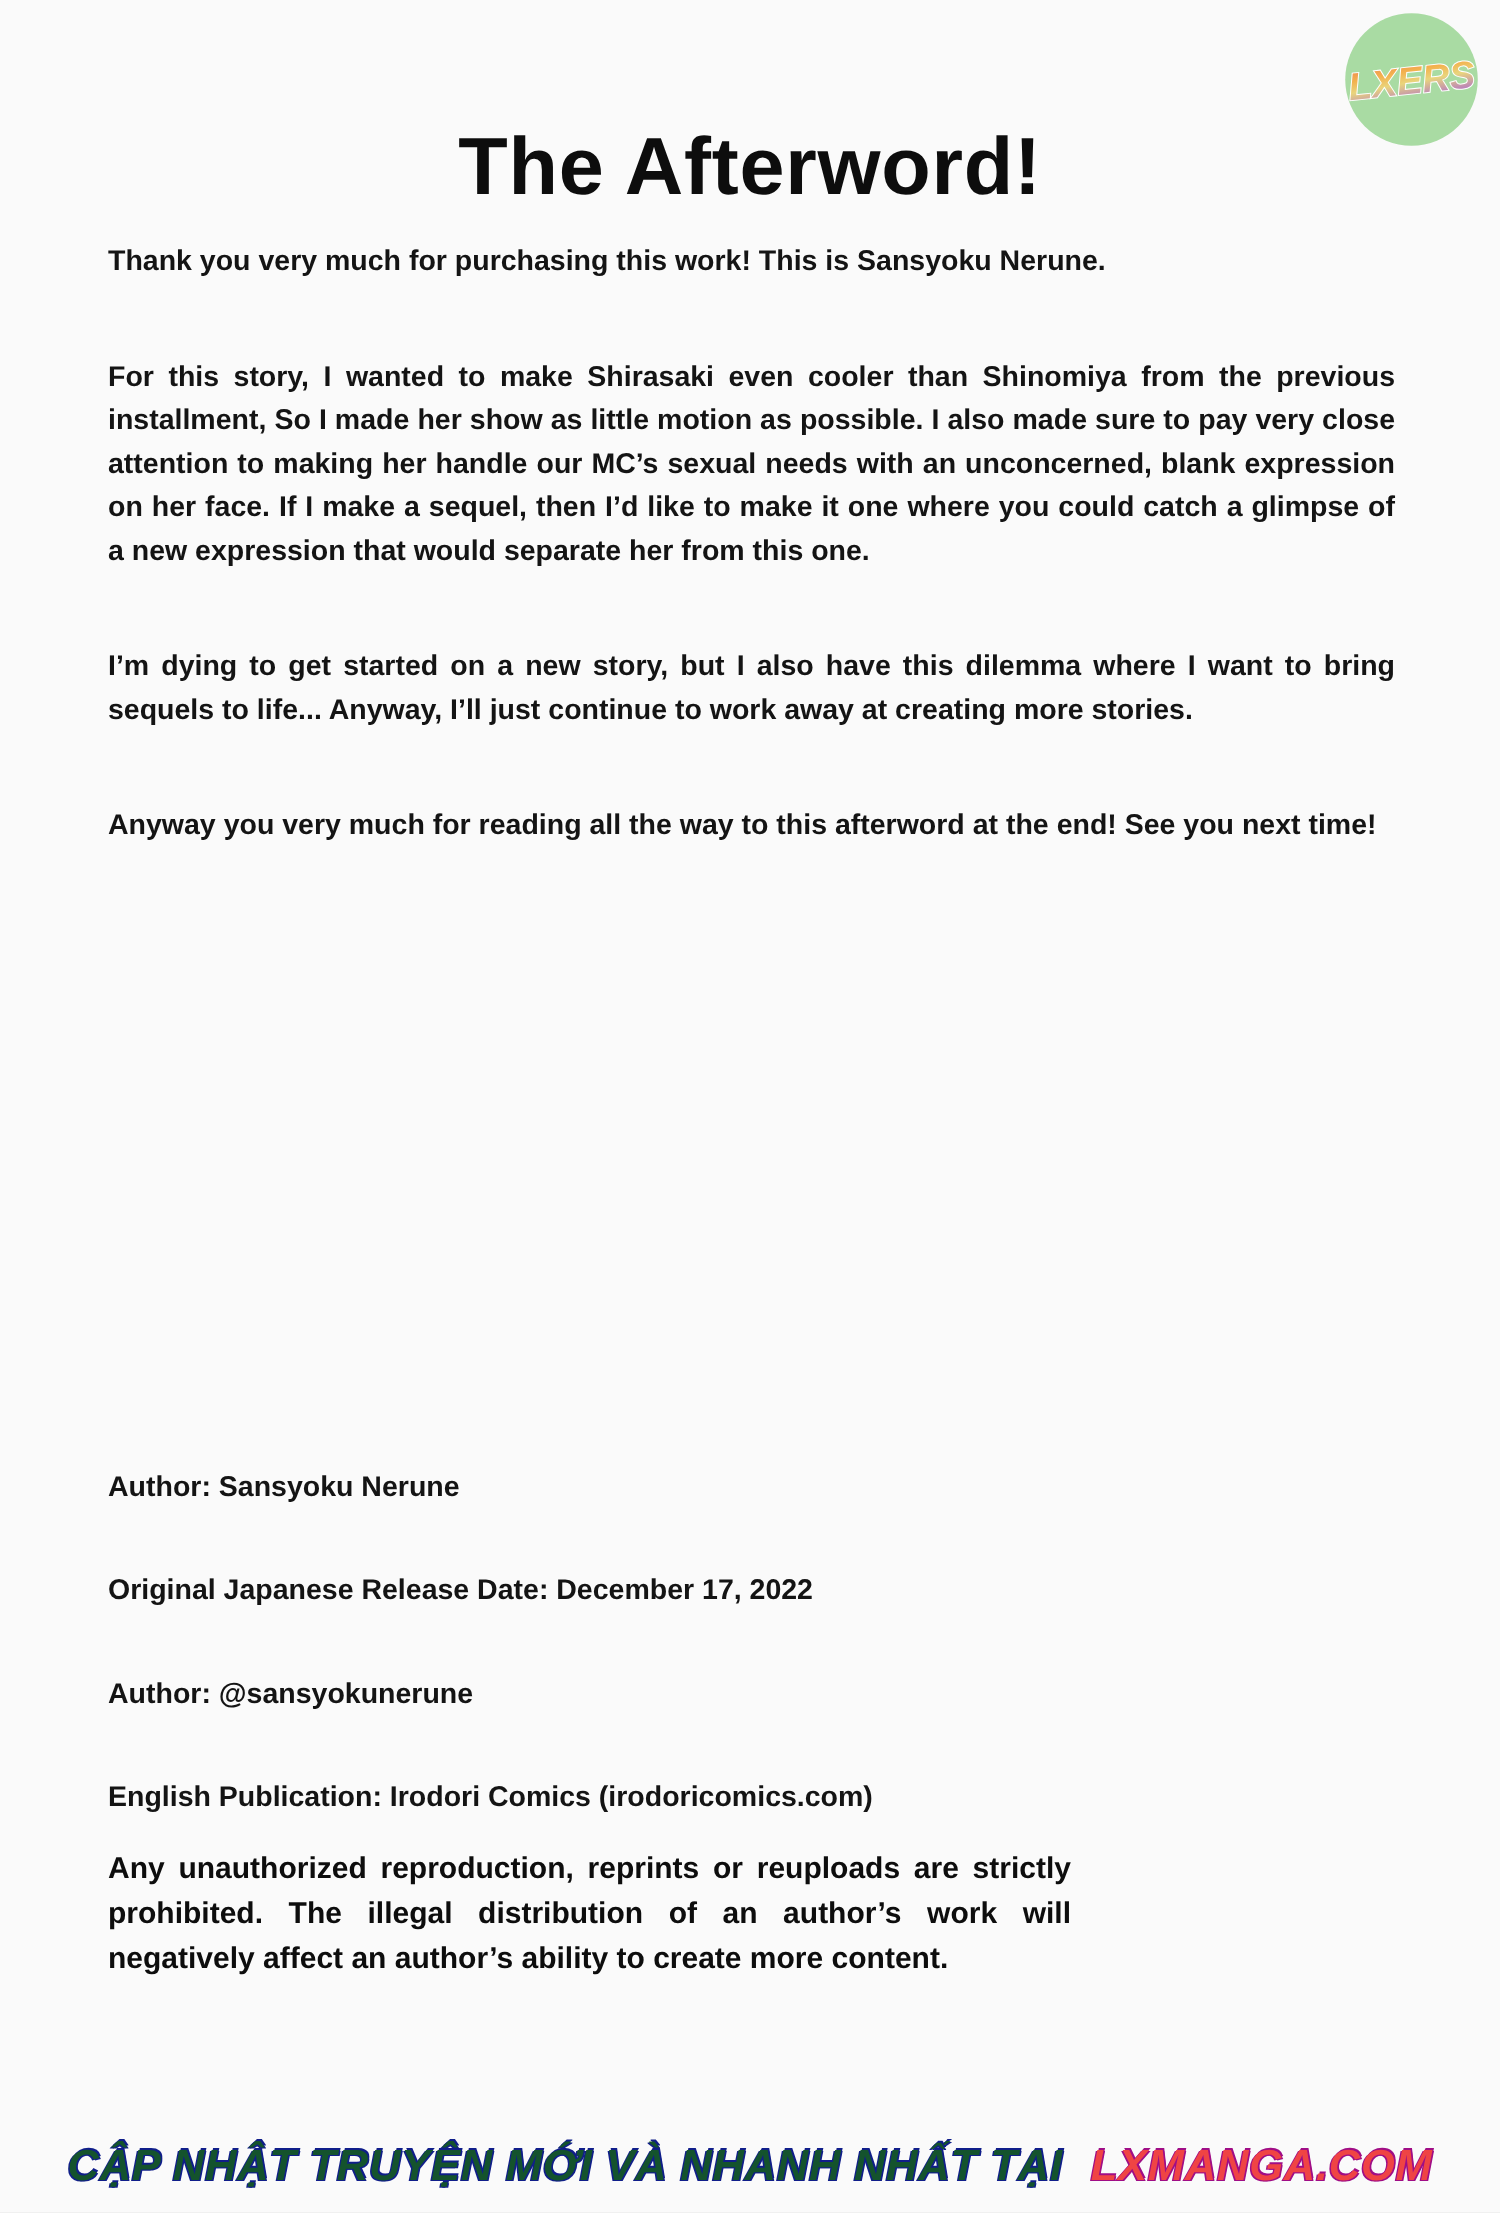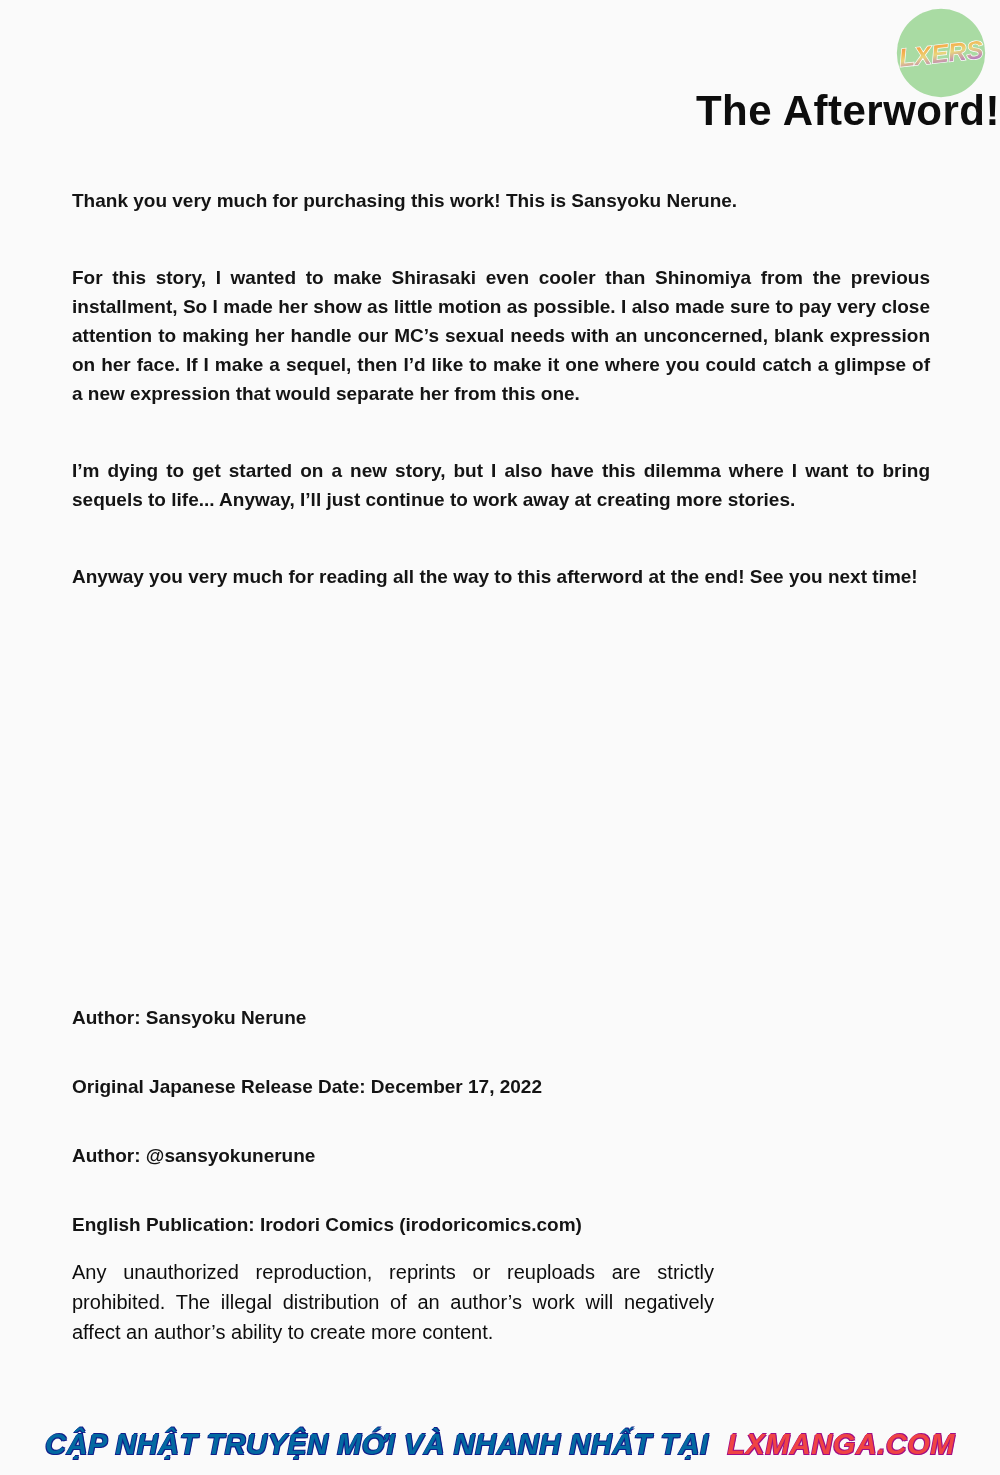--- a/index.html
+++ b/index.html
@@ -16,71 +16,71 @@
   }
   .logo {
     position: absolute;
     top: 6px;
     right: 12px;
     width: 94px;
     height: 94px;
   }
   .page-title {
     padding-top: 82px;
-    text-align: right;
-    font-size: 42px;
+    text-align: center;
+    font-size: 54px;
     line-height: 58px;
     font-weight: 700;
     letter-spacing: 0.5px;
     color: #0d0d0d;
   }
   .body-col {
     width: 858px;
     margin: 0 auto 0 72px;
   }
   .para {
     font-size: 19px;
     line-height: 29px;
     font-weight: 600;
     text-align: justify;
     color: #141414;
   }
   .para + .para { margin-top: 48px; }
-  .first-para { margin-top: 46px; }
+  .first-para { margin-top: 20px; }
   .spacer-mid { height: 372px; }
   .credits-line {
     font-size: 19px;
     line-height: 29px;
     font-weight: 600;
     color: #141414;
     margin-top: 40px;
   }
   .disclaimer {
     margin-top: 18px;
     width: 642px;
     font-size: 20px;
     line-height: 30px;
-    font-weight: 400;
+    font-weight: 700;
     text-align: justify;
     color: #0d0d0d;
   }
   .footer {
     position: absolute;
     left: 0;
     bottom: 14px;
     width: 100%;
     text-align: center;
     font-style: italic;
     font-weight: 700;
     font-size: 29px;
     letter-spacing: 0.5px;
     white-space: nowrap;
   }
   .footer-text {
-    color: #0369a1;
+    color: #14532d;
     text-shadow: 1px 1px 0 #101e8a, -1px 1px 0 #101e8a, 1px -1px 0 #101e8a;
     text-align: center;
   }
   .footer-link {
     color: #ef4444;
     text-shadow: 1px 1px 0 #a00d86, -1px 1px 0 #a00d86, 1px -1px 0 #a00d86;
     text-decoration: none;
     margin-left: 10px;
   }
 </style>

